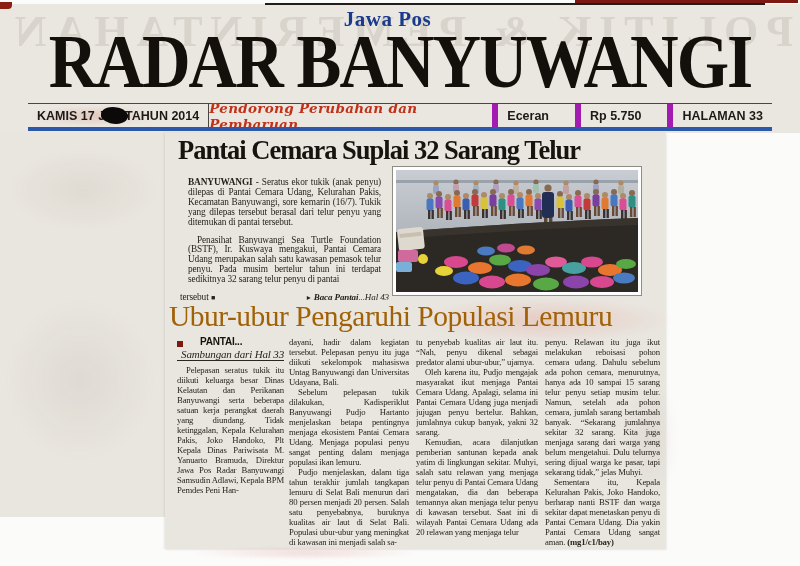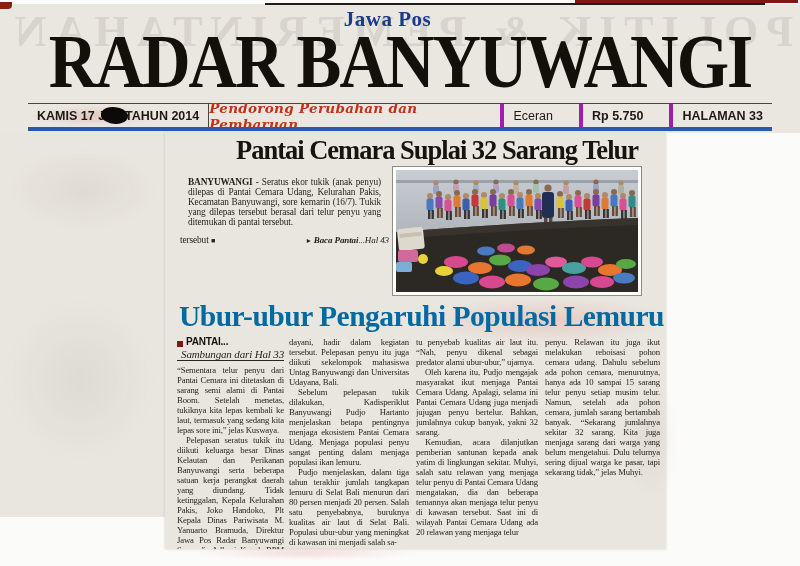--- a/index.html
+++ b/index.html
@@ -42,50 +42,50 @@
   .rule-thin{left:28px;top:103px;width:744px;height:1px;background:#4a453e;}
   .datebar{left:28px;top:104px;width:744px;height:23px;display:flex;align-items:stretch;
     font-family:"Liberation Sans",sans-serif;font-size:12.5px;color:#1c1a17;}
   .datebar .cell{display:flex;align-items:center;padding:0 9px;white-space:nowrap;}
   .date-left{font-weight:bold;border-right:1px solid #4a453e;position:relative;}
   .ink-blob{display:inline-block;width:27px;height:17px;background:#0b0a09;
     border-radius:58% 42% 60% 40%;transform:rotate(14deg);margin:0 -3px 0 -4px;vertical-align:middle;}
   .slogan-wrap{flex:1;display:flex;align-items:center;justify-content:center;}
   .slogan{font-family:"DejaVu Serif",serif;font-style:italic;font-weight:bold;font-size:13.5px;
     color:#c0321a;letter-spacing:.3px;}
-  .cell.sep{border-left:4px solid #a21caf;}
+  .cell.sep{border-left:6px solid #a21caf;font-weight:bold;}
   .bold{font-weight:bold;margin-left:17px;}
   .rule-blue{left:28px;top:127px;width:744px;height:4px;background:#2b58a8;}
 
   
-  .a1-headline{left:178px;top:137px;width:460px;text-align:right;font-weight:bold;
+  .a1-headline{left:178px;top:137px;width:460px;text-align:left;font-weight:bold;
     font-size:26.5px;line-height:1.05;letter-spacing:-1px;color:#17130e;white-space:nowrap;}
   .a1-body{left:180px;top:170px;width:209px;font-size:9.3px;line-height:9.9px;
     text-align:justify;color:#26221c;letter-spacing:-.1px;}
   .a1-body p{margin:8px;}
   .p-indent{text-indent:9px;}
   .a1-lastrow{display:flex;justify-content:space-between;align-items:baseline;margin-top:0;}
   .endmark{font-size:7px;}
   .readmore{font-style:italic;font-size:9px;white-space:nowrap;}
   .readmore .arrow{font-style:normal;font-size:8px;margin-right:3px;}
 
   .photo-frame{left:392px;top:166px;width:250px;height:130px;background:#fff;
     border:1px solid #8d8d83;padding:3px;box-sizing:border-box;}
 
   
-  .a2-headline{left:179px;top:301px;width:494px;font-weight:bold;font-size:29.5px;line-height:1.05;
-    letter-spacing:-.5px;color:#0369a1;white-space:nowrap;}
+  .a2-headline{left:169px;top:301px;width:494px;font-weight:normal;font-size:29.5px;line-height:1.05;
+    letter-spacing:-.5px;color:#a16207;white-space:nowrap;}
   .col{position:absolute;top:337px;height:212px;overflow:hidden;font-size:8.7px;line-height:10px;
     text-align:justify;color:#28241e;letter-spacing:-.15px;}
   .col p{margin:0;}
   .col1{left:177px;width:107px;}
   .col2{left:289px;width:120px;}
   .col3{left:416px;width:122px;}
   .col4{left:545px;width:115px;}
-  .kicker-row{display:flex;align-items:flex-end;gap:3px;font-family:"Liberation Sans",sans-serif;
+  .kicker-row{display:flex;align-items:flex-end;gap:17px;font-family:"Liberation Sans",sans-serif;
     font-weight:bold;font-size:10px;letter-spacing:-.2px;color:#15120e;}
   .kicker-sq{width:6px;height:6px;background:#7c1a10;flex:0 0 auto;}
   .cont-note{text-align:right;font-style:italic;font-size:11px;margin:2px 0 1px;}
   .kicker-rule{border-top:1px solid #2a2620;margin:1px 0 4px;}
 </style>
 </head>
 <body>
 
 <div class="abs paper-top"></div>
 <div class="abs paper-left"></div>
@@ -119,20 +119,21 @@
   <div class="cell sep">Eceran</div>
   <div class="cell sep bold">Rp 5.750</div>
   <div class="cell sep bold">HALAMAN 33</div>
 </div>
 <div class="abs rule-blue"></div>
 
 <div class="abs a1-headline">Pantai Cemara Suplai 32 Sarang Telur</div>
 
 <div class="abs a1-body">
   <p><b>BANYUWANGI</b> <span>- Seratus ekor tukik (anak penyu) dilepas di Pantai Cemara Udang, Kelurahan Pakis, Kecamatan Banyuwangi, sore kemarin (16/7). Tukik yang dilepas tersebut berasal dari telur penyu yang ditemukan di pantai tersebut.</span></p>
+  <p class="p-indent">Penasihat Banyuwangi Sea Turtle Foundation (BSTF), Ir. Kuswaya mengakui, Pantai Cemara Udang merupakan salah satu kawasan pemasok telur penyu. Pada musim bertelur tahun ini terdapat sedikitnya 32 sarang telur penyu di pantai</p>
   <div class="a1-lastrow">
     <span><span>tersebut</span> <span class="endmark">■</span></span>
     <span class="readmore"><span class="arrow">▸</span><b>Baca Pantai</b><span>...Hal 43</span></span>
   </div>
 </div>
 
 <div class="abs photo-frame" role="img">
   <svg width="242" height="122" viewBox="0 0 242 122" aria-hidden="true">
     <defs>
       <linearGradient id="sky" x1="0" y1="0" x2="0" y2="1">
@@ -363,31 +364,31 @@
 
 <div class="abs a2-headline">Ubur-ubur Pengaruhi Populasi Lemuru</div>
 
 <div class="col col1">
   <div class="kicker-row">
     <span class="kicker-sq"></span>
     <span>PANTAI...</span>
   </div>
   <div class="cont-note">Sambungan dari Hal 33</div>
   <div class="kicker-rule"></div>
-  <p>“Sementara telur penyu dari Pantai Cemara ini ditetaskan di sarang semi alami di Pantai Boom. Setelah menetas, tukiknya kita lepas kembali ke laut, termasuk yang sedang kita lepas sore ini,” jelas Kuswaya.</p>
   <p class="p-indent">Pelepasan seratus tukik itu diikuti keluarga besar Dinas Kelautan dan Perikanan Banyuwangi serta beberapa satuan kerja perangkat daerah yang diundang. Tidak ketinggalan, Kepala Kelurahan Pakis, Joko Handoko, Plt Kepala Dinas Pariwisata M. Yanuarto Bramuda, Direktur Jawa Pos Radar Banyuwangi Samsudin Adlawi, Kepala BPM Pemdes Peni Han-</p>
 </div>
 
 <div class="col col2">
   <p>dayani, hadir dalam kegiatan tersebut. Pelepasan penyu itu juga diikuti sekelompok mahasiswa Untag Banyuwangi dan Universitas Udayana, Bali.</p>
   <p class="p-indent">Sebelum pelepasan tukik dilakukan, Kadisperiklut Banyuwangi Pudjo Hartanto menjelaskan betapa pentingnya menjaga ekosistem Pantai Cemara Udang. Menjaga populasi penyu sangat penting dalam menjaga populasi ikan lemuru.</p>
   <p class="p-indent">Pudjo menjelaskan, dalam tiga tahun terakhir jumlah tangkapan lemuru di Selat Bali menurun dari 80 persen menjadi 20 persen. Salah satu penyebabnya, buruknya kualitas air laut di Selat Bali. Populasi ubur-ubur yang meningkat di kawasan ini menjadi salah sa-</p>
 </div>
 
 <div class="col col3">
   <p>tu penyebab kualitas air laut itu. “Nah, penyu dikenal sebagai predator alami ubur-ubur,” ujarnya.</p>
   <p class="p-indent">Oleh karena itu, Pudjo mengajak masyarakat ikut menjaga Pantai Cemara Udang. Apalagi, selama ini Pantai Cemara Udang juga menjadi jujugan penyu bertelur. Bahkan, jumlahnya cukup banyak, yakni 32 sarang.</p>
   <p class="p-indent">Kemudian, acara dilanjutkan pemberian santunan kepada anak yatim di lingkungan sekitar. Muhyi, salah satu relawan yang menjaga telur penyu di Pantai Cemara Udang mengatakan, dia dan beberapa temannya akan menjaga telur penyu di kawasan tersebut. Saat ini di wilayah Pantai Cemara Udang ada 20 relawan yang menjaga telur</p>
 </div>
 
 <div class="col col4">
   <p>penyu. Relawan itu juga ikut melakukan reboisasi pohon cemara udang. Dahulu sebelum ada pohon cemara, menurutnya, hanya ada 10 sampai 15 sarang telur penyu setiap musim telur. Namun, setelah ada pohon cemara, jumlah sarang bertambah banyak. “Sekarang jumlahnya sekitar 32 sarang. Kita juga menjaga sarang dari warga yang belum mengetahui. Dulu telurnya sering dijual warga ke pasar, tapi sekarang tidak,” jelas Muhyi.</p>
+  <p class="p-indent"><span>Sementara itu, Kepala Kelurahan Pakis, Joko Handoko, berharap nanti BSTF dan warga sekitar dapat menetaskan penyu di Pantai Cemara Udang. Dia yakin Pantai Cemara Udang sangat aman. </span><b>(mg1/c1/bay)</b></p>
 </div>
 
 </body></html>

